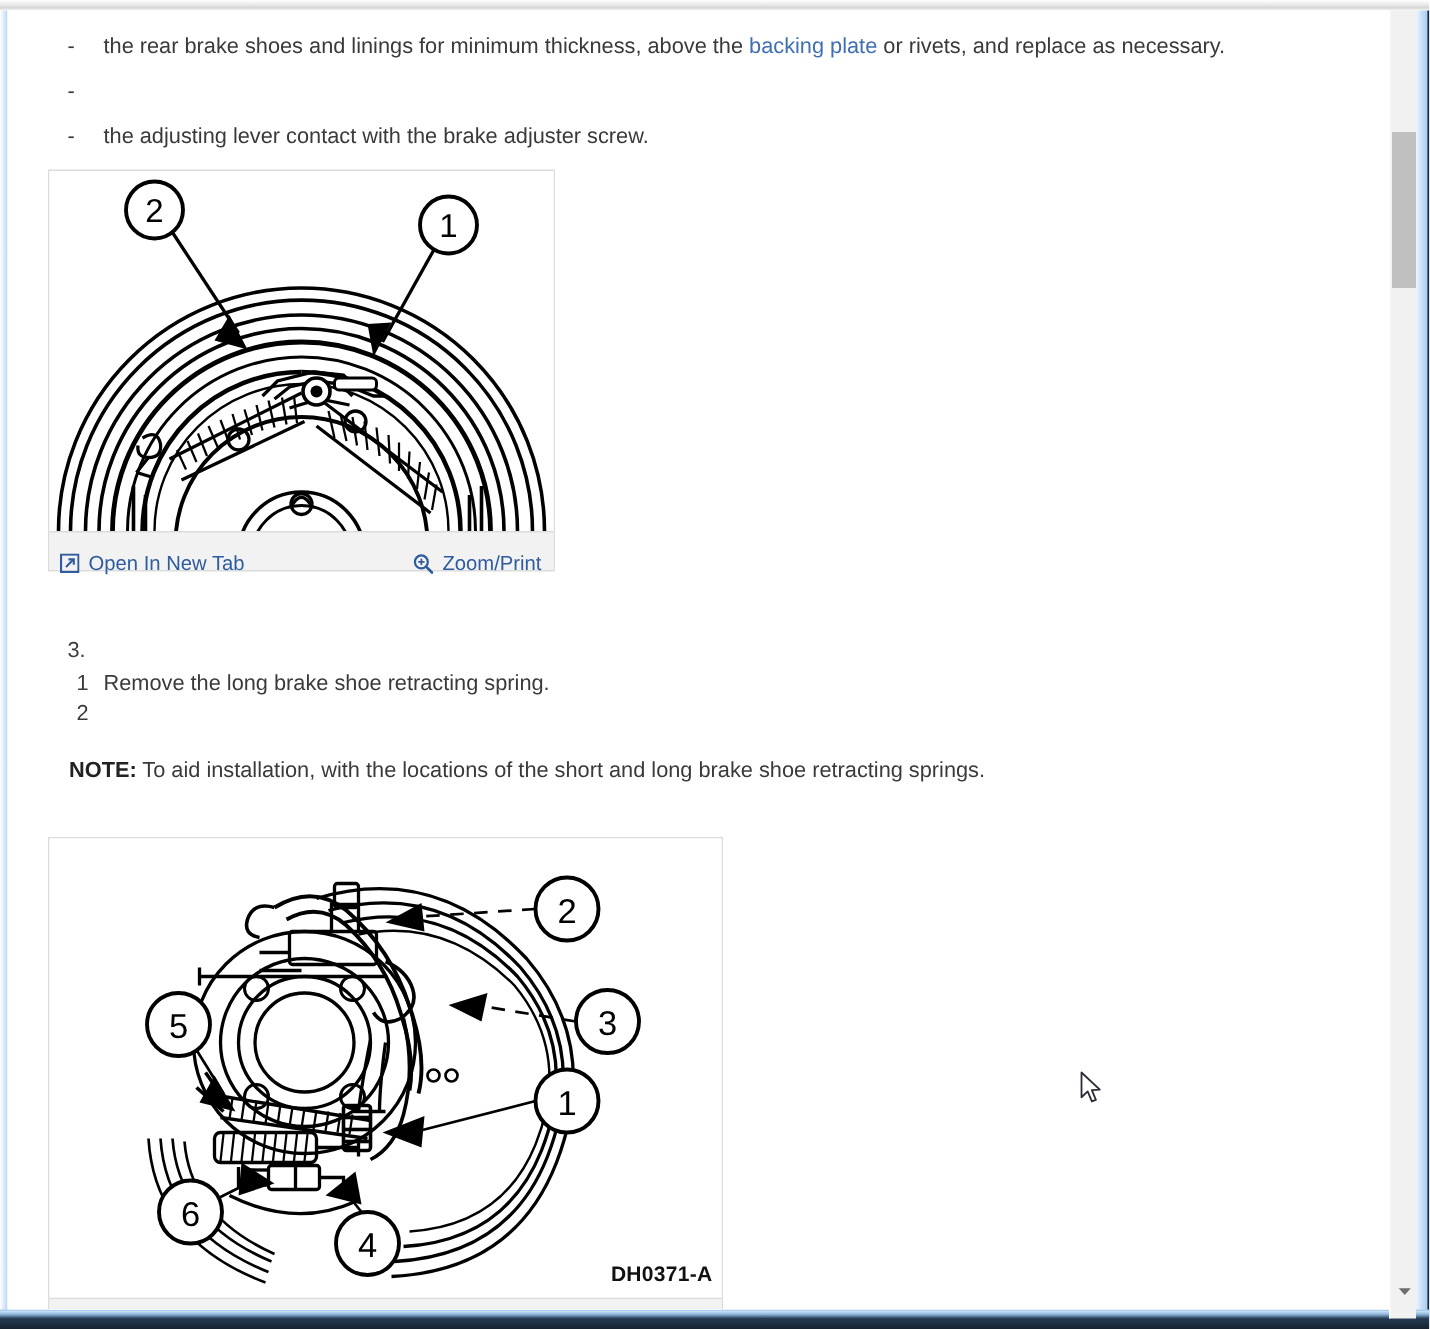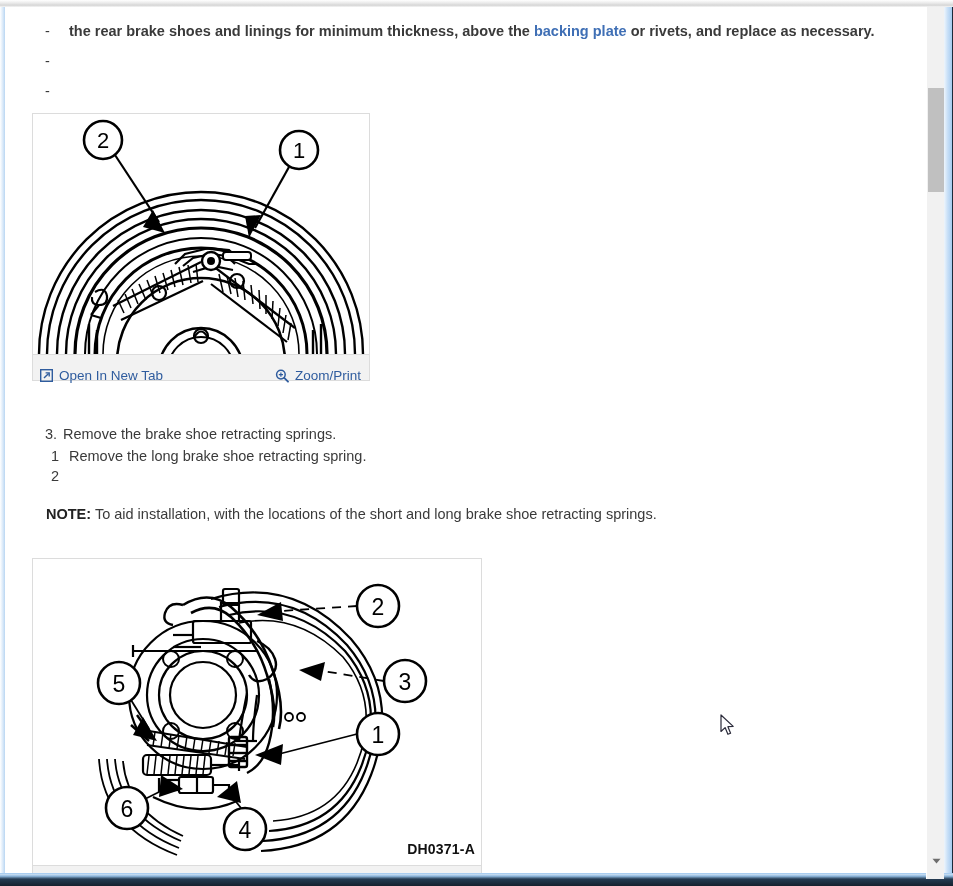--- a/index.html
+++ b/index.html
@@ -93,21 +93,21 @@
     padding: 0 0 10px 0;
   }
   .bullet-dash {
     width: 14px;
     flex: 0 0 14px;
     text-align: left;
     padding-left: 40px;
     box-sizing: content-box;
     color: #3a3a3a;
   }
-  .bullet-text { flex: 1; padding-left: 10px; font-weight: bold; }
+  .bullet-text { flex: 1; padding-left: 10px; }
   a.inline-link {
     color: #3f6fb5;
     text-decoration: none;
   }
 
   
   .figure {
     position: absolute;
     background: #ffffff;
     border: 1px solid #dcdcdc;
@@ -204,20 +204,21 @@
           <span class="bullet-dash">-</span>
           <span class="bullet-text"><span>the rear brake shoes and linings for minimum thickness, above the </span><a class="inline-link" href="#">backing plate</a><span> or rivets, and replace as necessary.</span></span>
         </div>
 
         <div class="bullet-row">
           <span class="bullet-dash">-</span>
         </div>
 
         <div class="bullet-row">
           <span class="bullet-dash">-</span>
+          <span class="bullet-text">the adjusting lever contact with the brake adjuster screw.</span>
         </div>
 
       </div>
 
       <div class="figure" style="left:27px; top:106px; width:338px;">
         <div class="figure-image" style="height:240px;">
           <svg viewBox="0 0 336 240" preserveAspectRatio="xMidYMid meet" aria-hidden="true">
             <g fill="none" stroke="#000" stroke-width="2.4" stroke-linecap="round">
 
               <path d="M6 240 A162 162 0 0 1 330 240"></path>
@@ -343,21 +344,20 @@
               </svg>
             </span>
             <span>Zoom/Print</span>
           </span>
         </div>
       </div>
 
       <div class="steps">
         <div class="step-main">
           <span class="num">3.</span>
-          <span>Remove the brake shoe retracting springs.</span>
         </div>
         <div class="substep">
           <span class="num">1</span>
           <span>Remove the long brake shoe retracting spring.</span>
         </div>
         <div class="substep">
           <span class="num">2</span>
         </div>
       </div>
 

